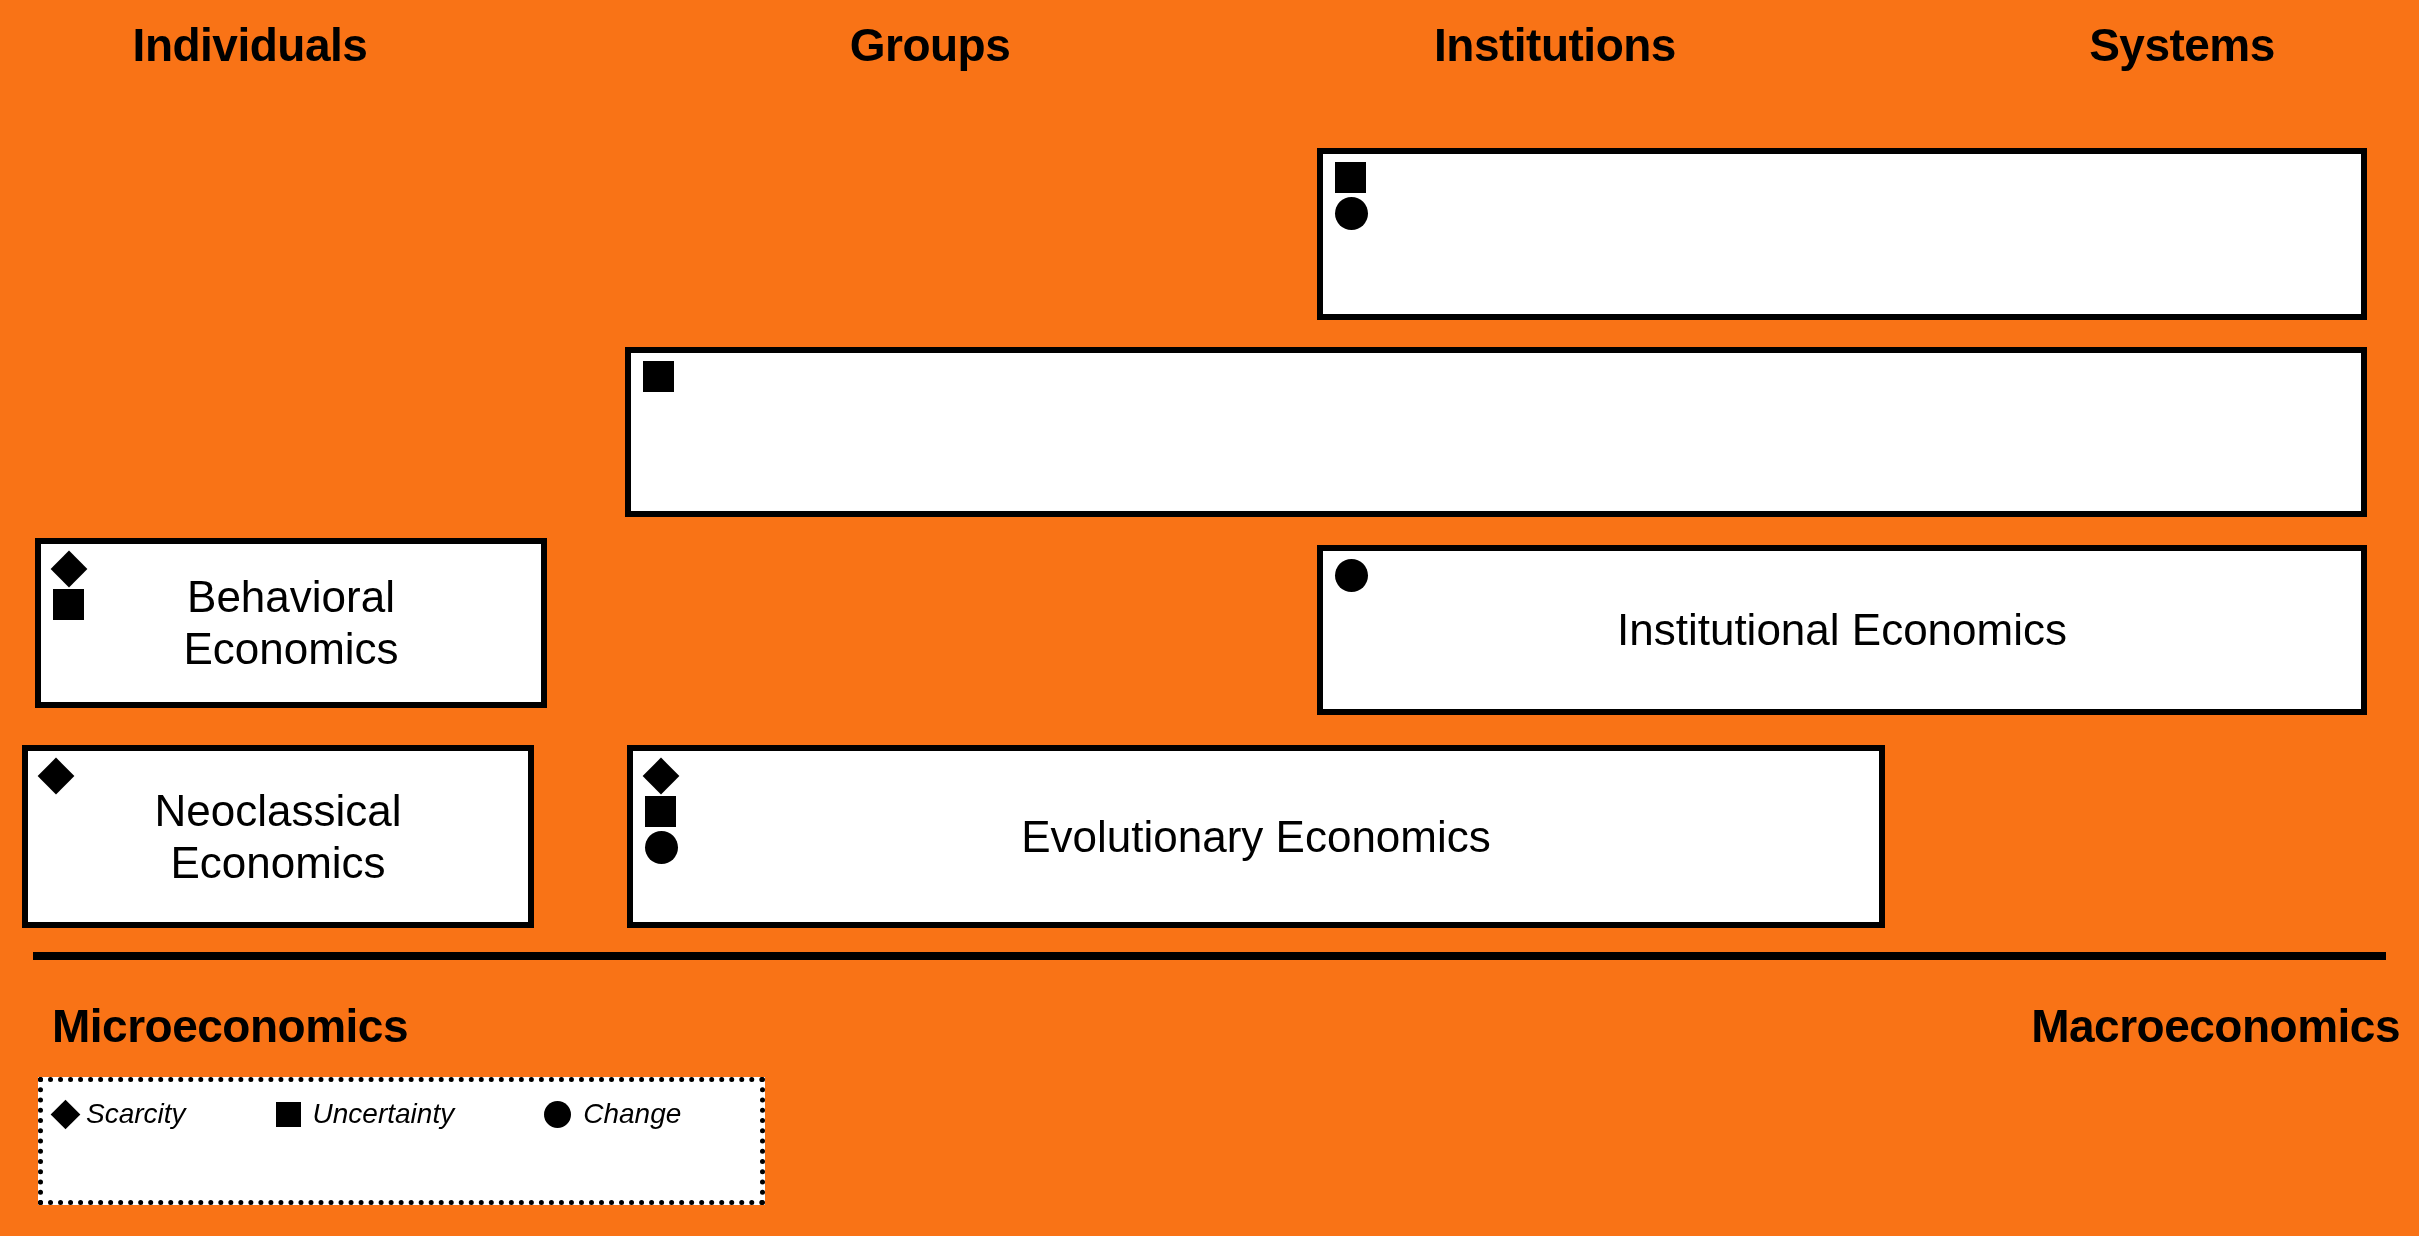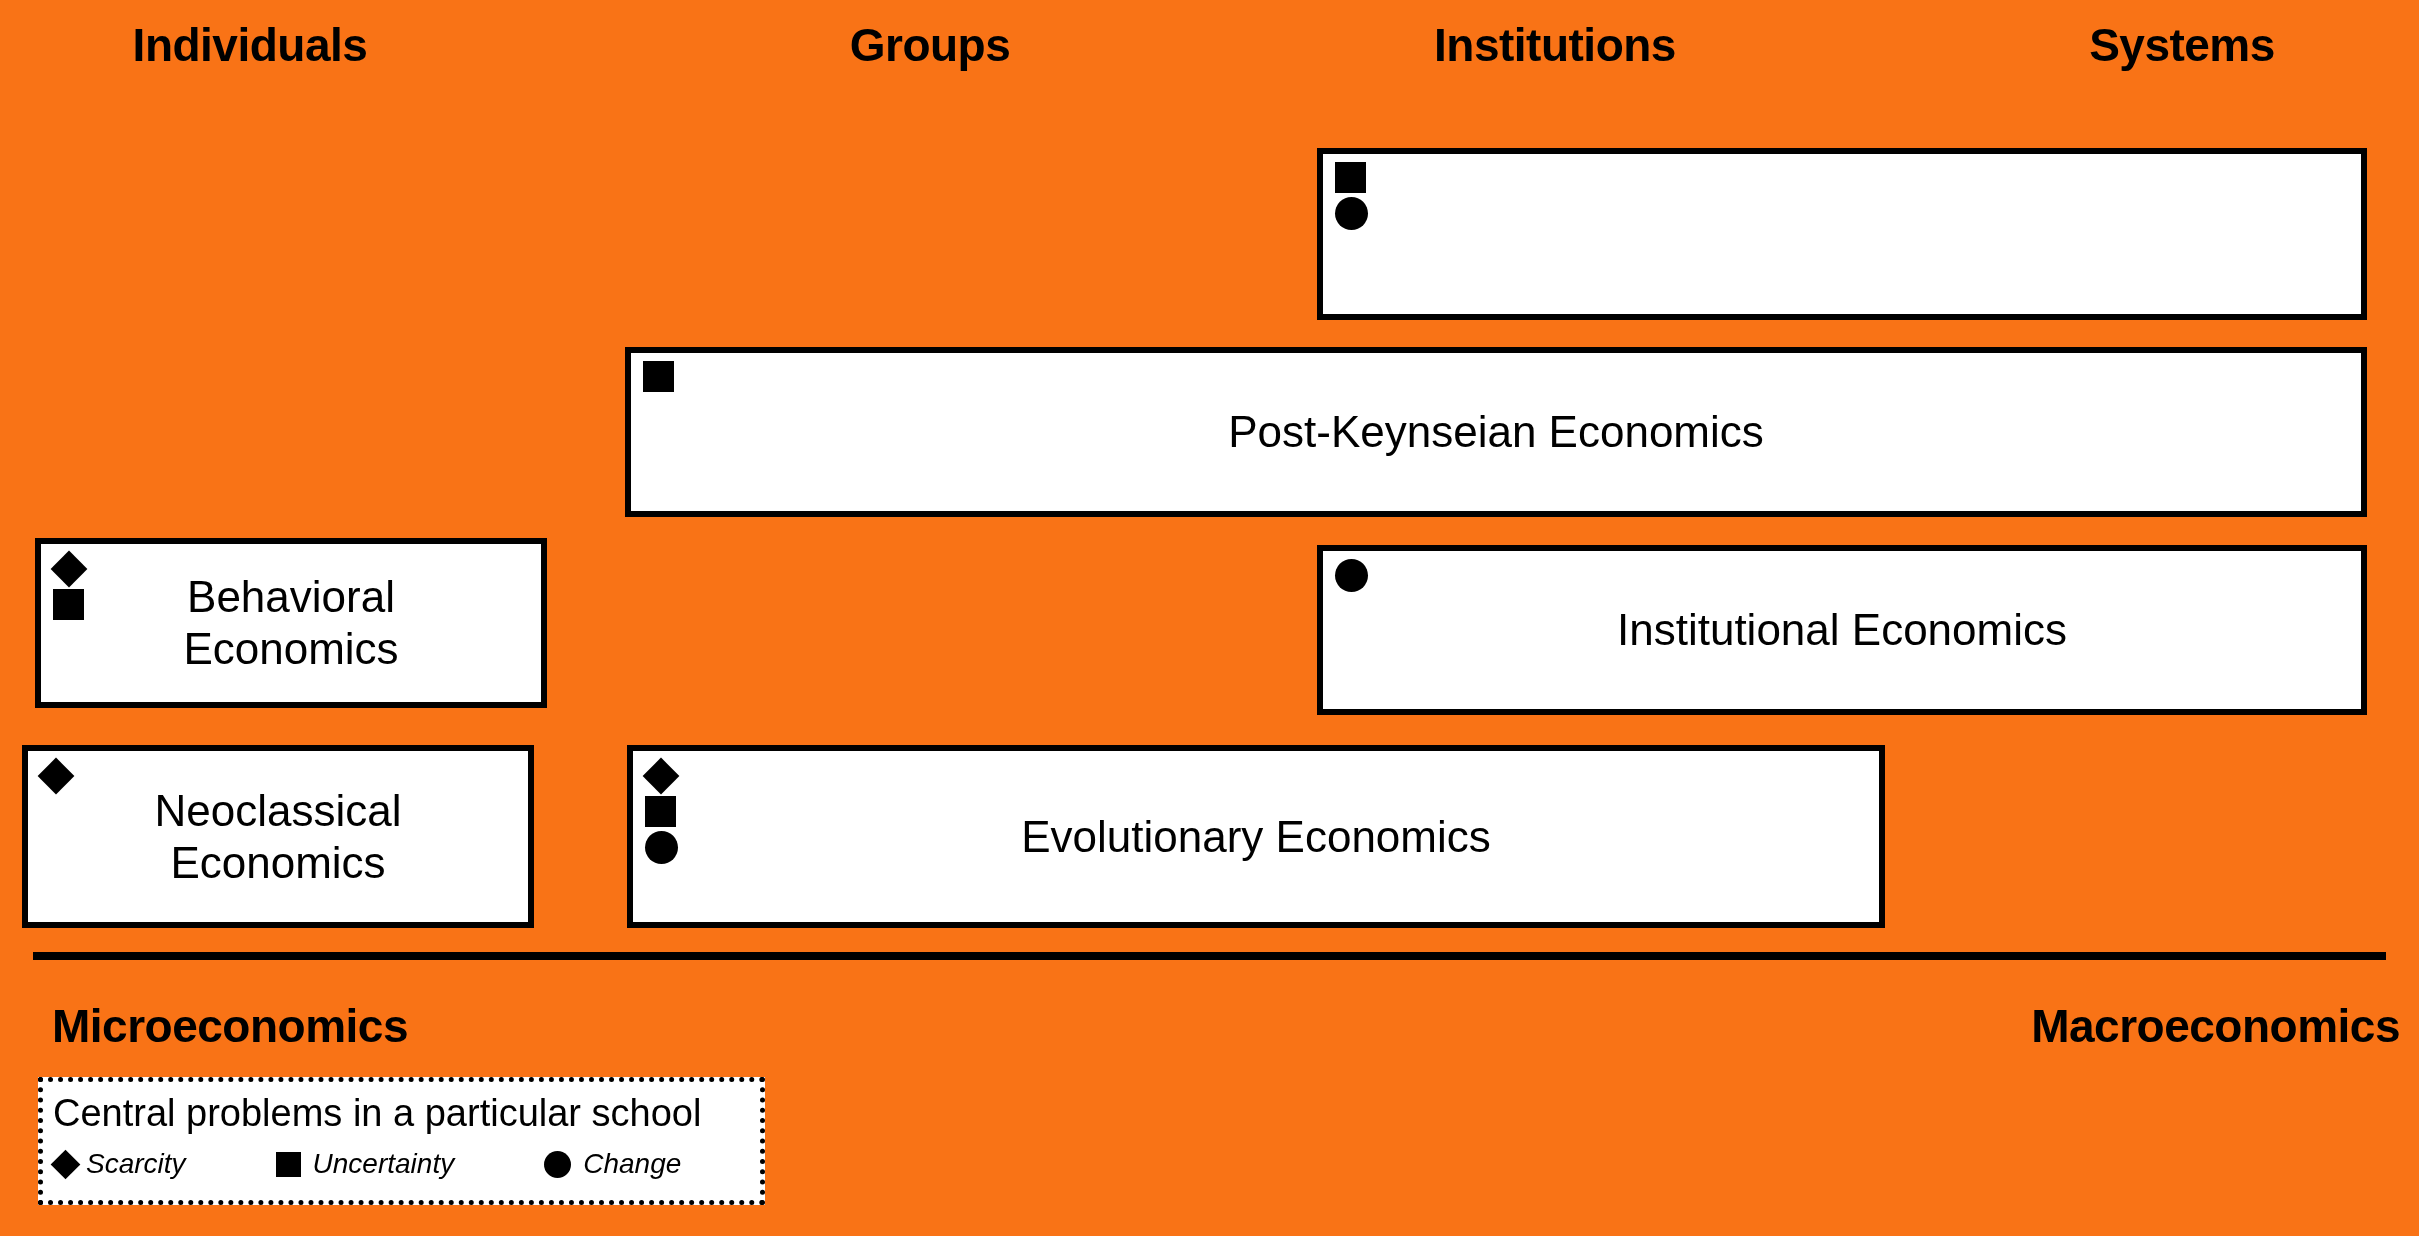--- a/index.html
+++ b/index.html
@@ -165,21 +165,20 @@
       <div class="school-box" style="left: 1317px; top: 148px; width: 1050px; height: 172px;">
         <div class="marker-stack">
           <span class="marker square"></span>
           <span class="marker circle"></span>
         </div>
       </div>
       <div class="school-box" style="left: 625px; top: 347px; width: 1742px; height: 170px;">
         <div class="marker-stack">
           <span class="marker square"></span>
         </div>
-        <div class="school-label v-center">Post-Keynseian Economics</div>
       </div>
       <div class="school-box" style="left: 35px; top: 538px; width: 512px; height: 170px;">
         <div class="marker-stack">
           <span class="marker diamond"></span>
           <span class="marker square"></span>
         </div>
         <div class="school-label v-center">Behavioral
 Economics</div>
       </div>
       <div class="school-box" style="left: 1317px; top: 545px; width: 1050px; height: 170px;">
@@ -204,21 +203,20 @@
         <div class="school-label v-center">Evolutionary Economics</div>
       </div>
     </div>
 
   <div id="divider" style="left: 33px; top: 952px; width: 2353px; height: 8px;"></div>
 
   <div class="axis-label" id="micro-label" style="left: 52px; top: 1003px;">Microeconomics</div>
   <div class="axis-label" id="macro-label" style="right: 19px; top: 1003px;">Macroeconomics</div>
 
   <div id="legend" style="left: 38px; top: 1077px; width: 727px; height: 128px;">
-    <div id="legend-caption">Central problems in a particular school</div>
     <div id="legend-items">
         <div class="legend-item">
           <span class="legend-glyph diamond"></span>
           <span>Scarcity</span>
         </div>
         <div class="legend-item">
           <span class="legend-glyph square"></span>
           <span>Uncertainty</span>
         </div>
         <div class="legend-item">

